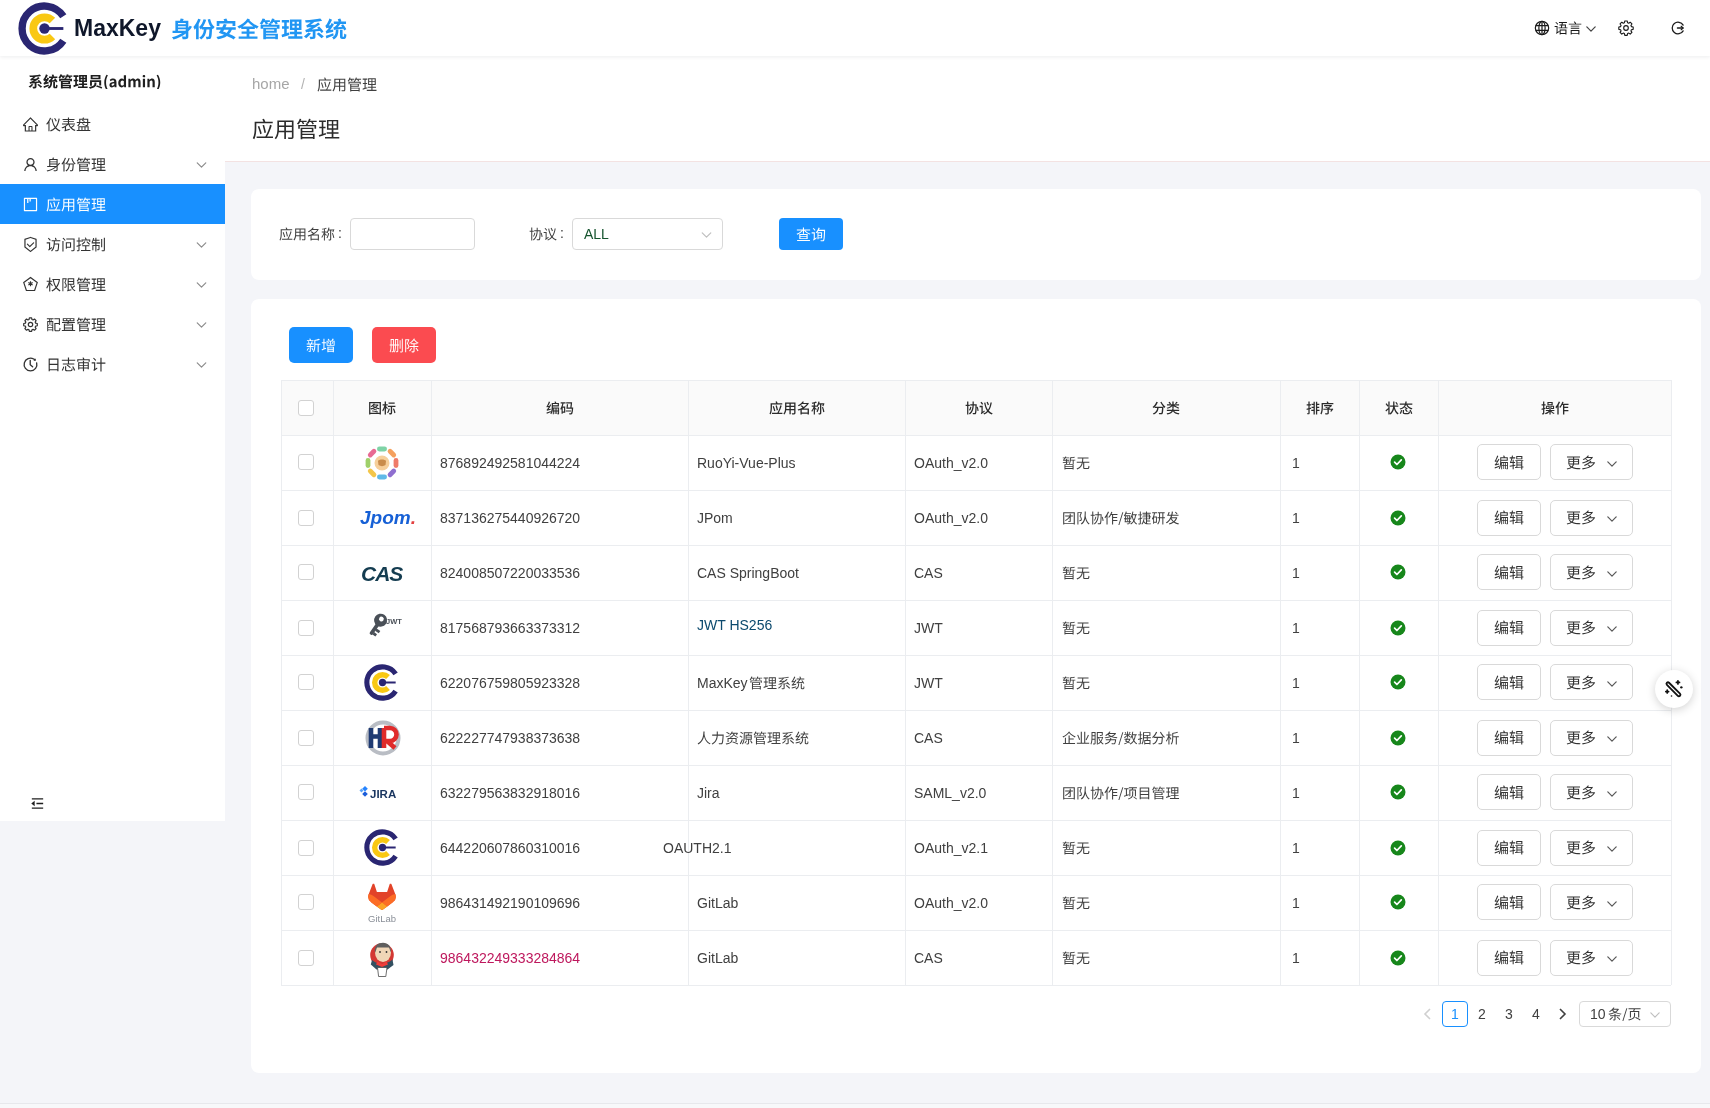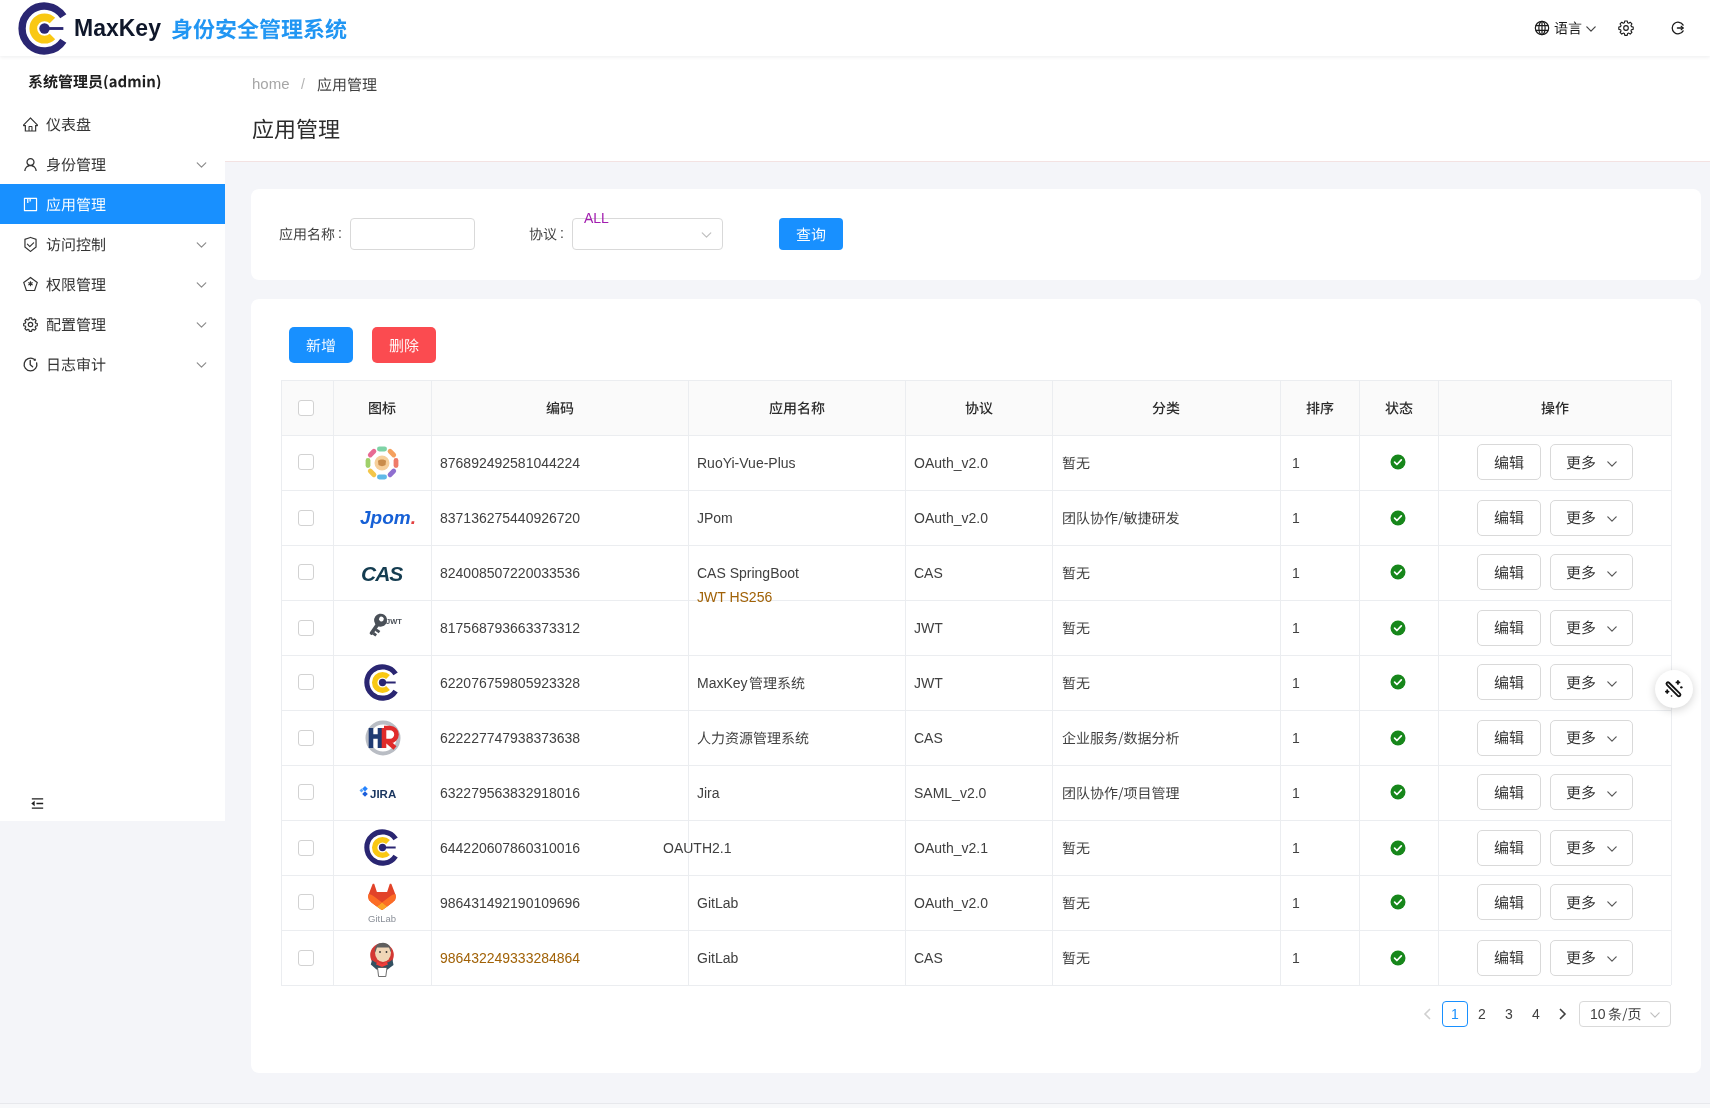--- a/index.html
+++ b/index.html
@@ -309,21 +309,21 @@
 <div style="position:absolute;left:338px;top:223.0px;font:400 14px/20px 'Liberation Sans',sans-serif;color:#404040;letter-spacing:0;white-space:nowrap">:</div>
 <div class="inp" style="left:350px;top:218px;width:123px;height:30px"></div>
 <div style="position:absolute;left:529.0px;top:227.0px;">
     <svg width="28.0" height="14.0" viewBox="0 -880 2000 1000" fill="#404040">
       <use href="#g41" x="0"></use>
       <use href="#g42" x="1000"></use>
     </svg>
   </div>
 <div style="position:absolute;left:560px;top:223.0px;font:400 14px/20px 'Liberation Sans',sans-serif;color:#404040;letter-spacing:0;white-space:nowrap">:</div>
 <div class="inp" style="left:572px;top:218px;width:149px;height:30px"></div>
-<div style="position:absolute;left:584px;top:208px;font:400 14px/20px 'Liberation Sans',sans-serif;color:#a21caf;letter-spacing:0;white-space:nowrap">ALL</div>
+<div style="position:absolute;left:584px;top:224.0px;font:400 14px/20px 'Liberation Sans',sans-serif;color:#14532d;letter-spacing:0;white-space:nowrap">ALL</div>
 <svg style="position:absolute;left:700.5px;top:231.9px" width="11" height="6" viewBox="0 0 12 7" fill="none" stroke="#bfbfbf" stroke-width="1.4" stroke-linecap="round" stroke-linejoin="round">
     <path d="M1 1l5 5 5-5"></path>
   </svg>
 <div class="btn-p" style="left:779px;top:218px;width:64px;height:32px"></div>
 <div style="position:absolute;left:796.0px;top:226.5px;">
     <svg width="30.0" height="15.0" viewBox="0 -880 2000 1000" fill="#fff">
       <use href="#g43" x="0"></use>
       <use href="#g44" x="1000"></use>
     </svg>
   </div>
@@ -538,21 +538,21 @@
     <g transform="rotate(35 14 12)">
       <circle cx="14" cy="11" r="6.5" fill="#4a5058"></circle>
       <circle cx="14" cy="9.6" r="2.4" fill="#fff"></circle>
       <rect x="12.2" y="15.5" width="3.6" height="13" rx="1.5" fill="#4a5058"></rect>
       <rect x="15.5" y="20" width="4.5" height="2.8" fill="#4a5058"></rect>
       <rect x="15.5" y="24.5" width="3.6" height="2.8" fill="#4a5058"></rect>
     </g>
     <text x="20" y="15" font-family="Liberation Sans" font-size="7.5" font-weight="700" fill="#4a5058">JWT</text>
   </svg>
 <div style="position:absolute;left:440px;top:617.5px;font:400 14px/20px 'Liberation Sans',sans-serif;color:#404040;letter-spacing:0;white-space:nowrap">817568793663373312</div>
-<div style="position:absolute;left:697px;top:587px;font:400 14px/20px 'Liberation Sans',sans-serif;color:#a16207;letter-spacing:0;white-space:nowrap">JWT HS256</div>
+<div style="position:absolute;left:697px;top:615px;font:400 14px/20px 'Liberation Sans',sans-serif;color:#0c4a6e;letter-spacing:0;white-space:nowrap">JWT HS256</div>
 <div style="position:absolute;left:914px;top:617.5px;font:400 14px/20px 'Liberation Sans',sans-serif;color:#404040;letter-spacing:0;white-space:nowrap">JWT</div>
 <div style="position:absolute;left:1062.0px;top:620.5px;">
     <svg width="28.0" height="14.0" viewBox="0 -880 2000 1000" fill="#404040">
       <use href="#g67" x="0"></use>
       <use href="#g68" x="1000"></use>
     </svg>
   </div>
 <div style="position:absolute;left:1292px;top:617.5px;font:400 14px/20px 'Liberation Sans',sans-serif;color:#404040;letter-spacing:0;white-space:nowrap">1</div>
 <svg style="position:absolute;left:1390px;top:620px" width="16" height="16" viewBox="0 0 16 16">
     <circle cx="8" cy="8" r="7.5" fill="#17871b"></circle>
@@ -804,21 +804,21 @@
 <svg style="position:absolute;left:369.0px;top:940.5px" width="26" height="36" viewBox="0 0 26 36">
     <circle cx="13" cy="14" r="11.8" fill="#d33833"></circle>
     <path d="M3 19 Q13 27 23.5 18.5 L24.5 24 L18.5 28.5 H7.5 L1.8 23.5 Z" fill="#335061"></path>
     <ellipse cx="14" cy="11.5" rx="8" ry="9.5" fill="#f0d6b7"></ellipse>
     <path d="M6 12 C5 4.5 9 1.8 14 1.8 C19 1.8 22.5 5.5 22 11.5 L20 6.5 L8 6.5 Z" fill="#5f5f5f"></path>
     <circle cx="11" cy="11" r="0.9" fill="#333"></circle>
     <circle cx="17.5" cy="11" r="0.9" fill="#333"></circle>
     <path d="M8.5 20.5 L13 23 L17.5 20.5 L19 23.5 L13 26 L7 23.5 Z" fill="#ef3d3a"></path>
     <path d="M8.5 26.5 h9.5 l-1.2 9 h-7.2 z" fill="#fff" stroke="#4a4a4a" stroke-width="0.8"></path>
   </svg>
-<div style="position:absolute;left:440px;top:947.5px;font:400 14px/20px 'Liberation Sans',sans-serif;color:#a16207;letter-spacing:0;white-space:nowrap">986432249333284864</div>
+<div style="position:absolute;left:440px;top:947.5px;font:400 14px/20px 'Liberation Sans',sans-serif;color:#be185d;letter-spacing:0;white-space:nowrap">986432249333284864</div>
 <div style="position:absolute;left:697px;top:947.5px;font:400 14px/20px 'Liberation Sans',sans-serif;color:#404040;letter-spacing:0;white-space:nowrap">GitLab</div>
 <div style="position:absolute;left:914px;top:947.5px;font:400 14px/20px 'Liberation Sans',sans-serif;color:#404040;letter-spacing:0;white-space:nowrap">CAS</div>
 <div style="position:absolute;left:1062.0px;top:950.5px;">
     <svg width="28.0" height="14.0" viewBox="0 -880 2000 1000" fill="#404040">
       <use href="#g67" x="0"></use>
       <use href="#g68" x="1000"></use>
     </svg>
   </div>
 <div style="position:absolute;left:1292px;top:947.5px;font:400 14px/20px 'Liberation Sans',sans-serif;color:#404040;letter-spacing:0;white-space:nowrap">1</div>
 <svg style="position:absolute;left:1390px;top:950px" width="16" height="16" viewBox="0 0 16 16">

